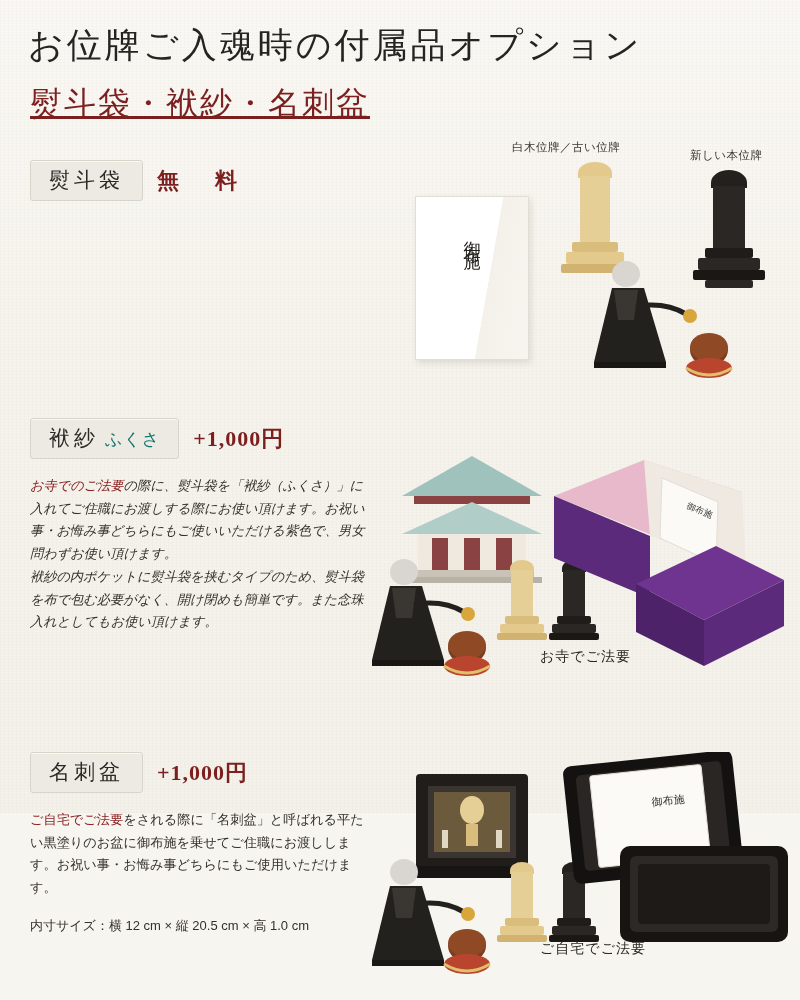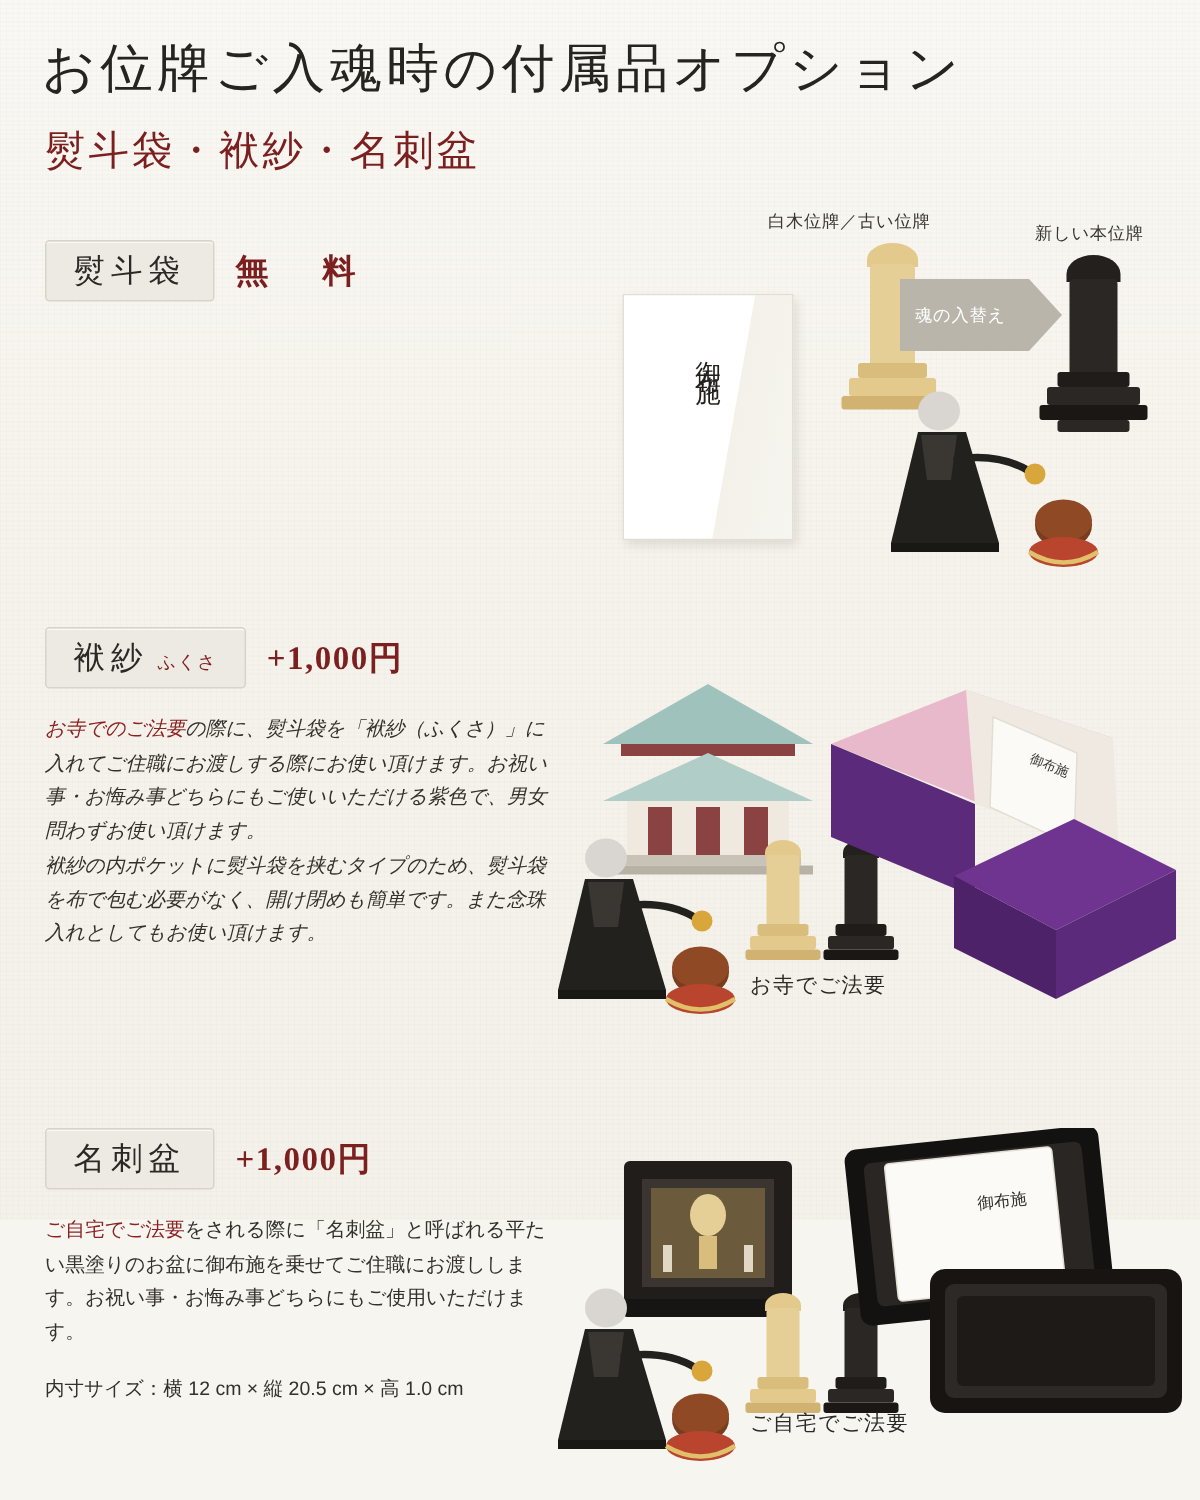--- a/index.html
+++ b/index.html
@@ -41,25 +41,26 @@
     letter-spacing: 3px;
     color: #262421;
     font-family: "Liberation Serif", serif;
     font-weight: normal;
     white-space: nowrap;
   }
   .sub-title {
     position: absolute;
     left: 30px;
     top: 82px;
-    font-size: 27px;
+    font-size: 32px;
     letter-spacing: 2px;
     color: #7b1f1f;
     font-family: "Liberation Serif", serif;
     white-space: nowrap;
+    text-decoration: underline;
   }
 
   
   .section { position: absolute; }
   .sec-label-row {
     display: flex;
     align-items: center;
     gap: 14px;
   }
   .label-plate {
@@ -70,23 +71,23 @@
     font-size: 21px;
     letter-spacing: 4px;
     color: #2b2825;
     font-family: "Liberation Serif", serif;
     box-shadow: 0 1px 0 rgba(255,255,255,0.7) inset;
     display: flex;
     align-items: baseline;
     gap: 6px;
   }
   .label-plate .ruby {
-    font-size: 12px;
+    font-size: 17px;
     letter-spacing: 1px;
-    color: #7f1d1d;
+    color: #0f766e;
   }
   .price {
     font-size: 22px;
     font-weight: bold;
     color: #7b1f1f;
     letter-spacing: 1px;
     font-family: "Liberation Serif", serif;
     white-space: nowrap;
   }
   .price.free { letter-spacing: 7px; }
@@ -106,20 +107,21 @@
     color: #34312d;
   }
 
   
   .art { position: absolute; }
   .cap {
     position: absolute;
     font-size: 14px;
     color: #2b2825;
     letter-spacing: 1px;
+    margin-left: 40px;
   }
   .small-cap {
     position: absolute;
     font-size: 11.5px;
     color: #3a3733;
     letter-spacing: 0.5px;
     white-space: nowrap;
   }
 
   
@@ -224,25 +226,20 @@
   </div>
 
   <div class="tablet" style="left:560px; top:162px; width:70px; height:118px;">
     <div class="cap-top" style="top:0; width:34px; height:16px; background:#e3c98c;"></div>
     <div class="body" style="top:14px; width:30px; height:68px; background:#e6cf96;"></div>
     <div class="base" style="top:80px; width:46px; height:10px; background:#d9bd7c;"></div>
     <div class="base" style="top:90px; width:58px; height:12px; background:#e3c98c;"></div>
     <div class="base" style="top:102px; width:68px; height:9px; background:#d2b271;"></div>
   </div>
 
-  <div class="arrow-wrap" style="left:600px; top:186px; width:110px; height:48px;">
-    <div class="arrow-body" style="left:0; top:0; width:86px; height:48px;"></div>
-    <div class="arrow-head" style="left:86px; top:0;"></div>
-    <div class="arrow-text" style="left:10px; top:17px;">魂の入替え</div>
-  </div>
 
   <div class="tablet" style="left:692px; top:170px; width:74px; height:120px;">
     <div class="cap-top" style="top:0; width:36px; height:18px; background:#23201d;"></div>
     <div class="body" style="top:16px; width:32px; height:64px; background:#2b2724;"></div>
     <div class="base" style="top:78px; width:48px; height:10px; background:#1f1c19;"></div>
     <div class="base" style="top:88px; width:62px; height:12px; background:#2b2724;"></div>
     <div class="base" style="top:100px; width:72px; height:10px; background:#1a1715;"></div>
     <div class="base" style="top:110px; width:48px; height:8px; background:#2b2724;"></div>
   </div>
 

